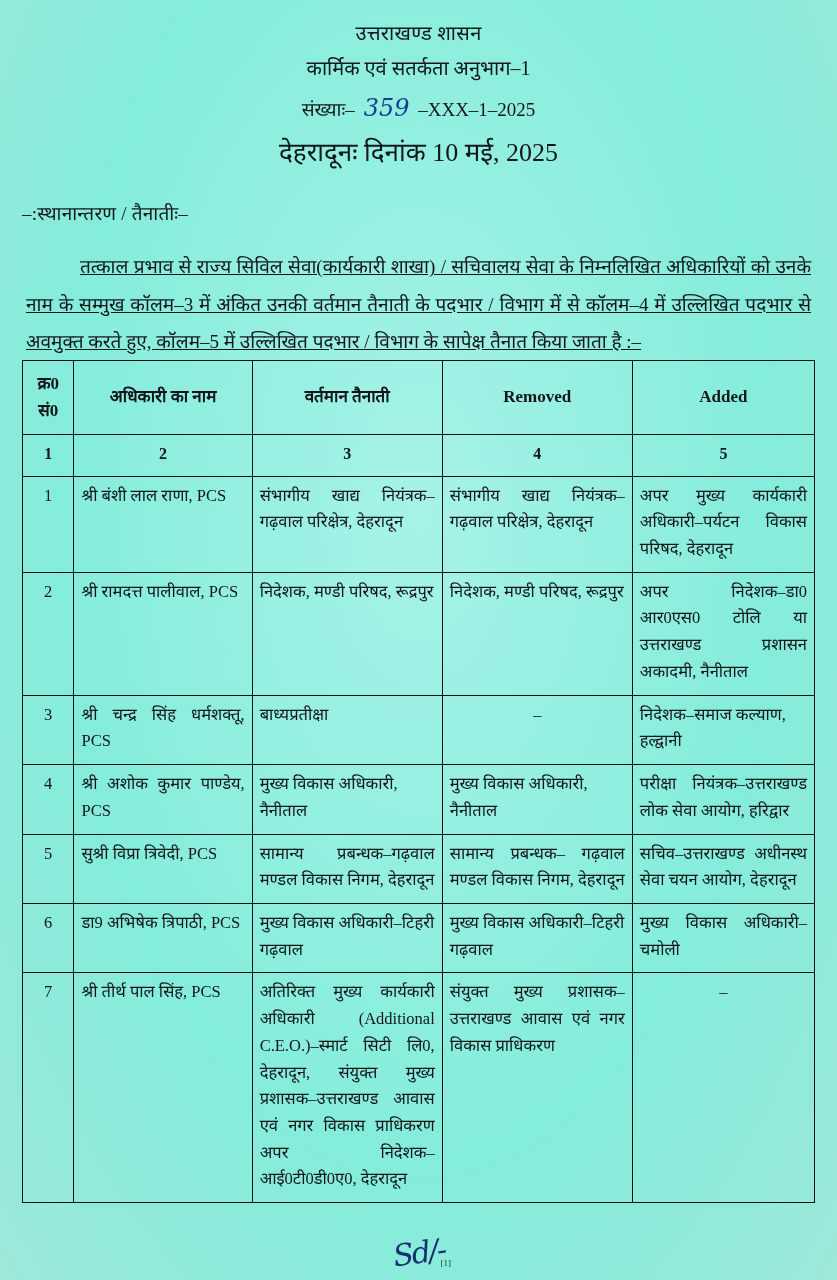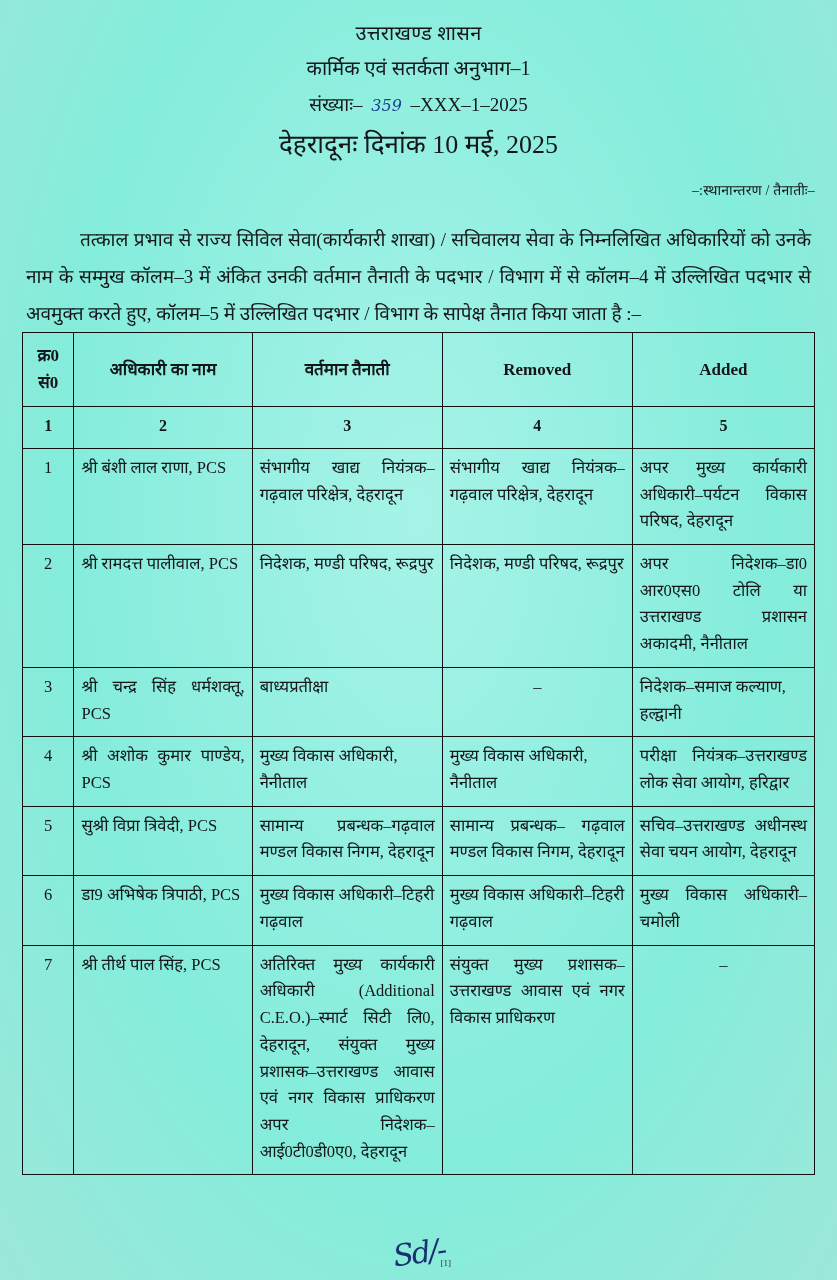--- a/index.html
+++ b/index.html
@@ -56,38 +56,39 @@
     margin-top: 6px;
   }
   .hdr .l4 {
     font-size: 26px;
     margin-top: 6px;
   }
   .handwritten {
     font-family: "DejaVu Serif", serif;
     font-style: italic;
     color: #1b3f8f;
-    font-size: 16px;
+    font-size: 24px;
     padding: 0 4px;
   }
 
   .subject {
-    text-align: right;
-    margin-top: 14px;
-    font-size: 14px;
+    text-align: left;
+    margin-top: 27px;
+    font-size: 19px;
     letter-spacing: .2px;
   }
 
   .para {
     margin-top: 22px;
     font-size: 19px;
     line-height: 1.95;
     text-align: justify;
     text-align-last: left;
     padding: 0 4px;
+    text-decoration: underline;
   }
   .para .indent { display: inline-block; width: 54px; }
 
   table.grid {
     width: 100%;
     border-collapse: collapse;
     table-layout: fixed;
     font-size: 16.5px;
   }
   table.grid td, table.grid th {

